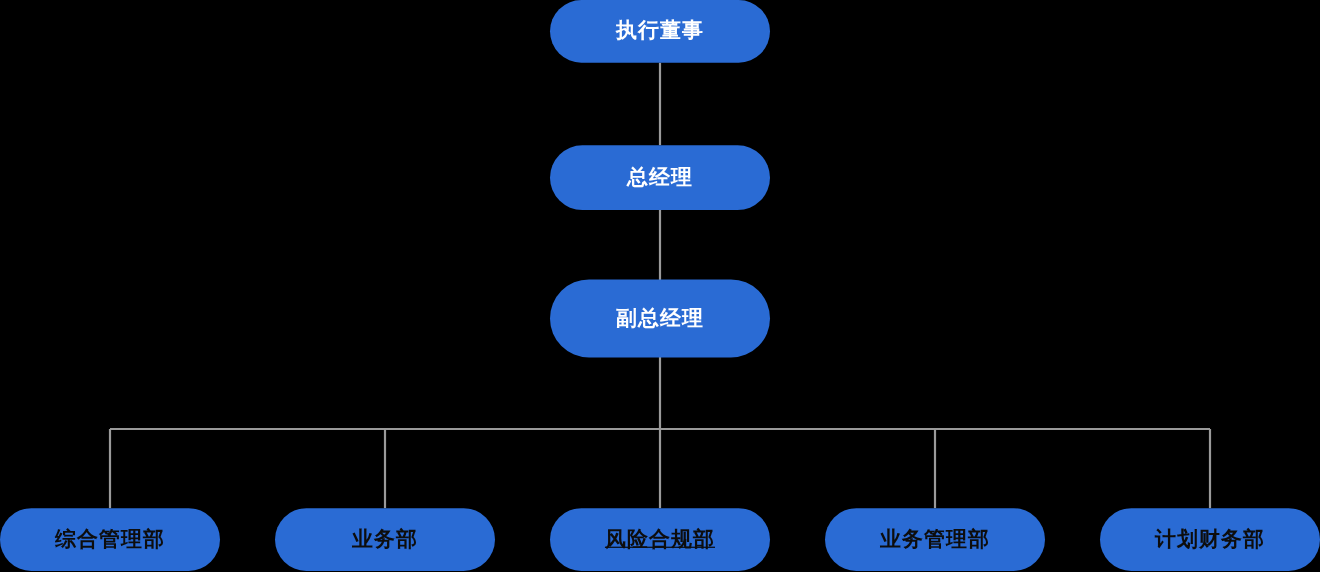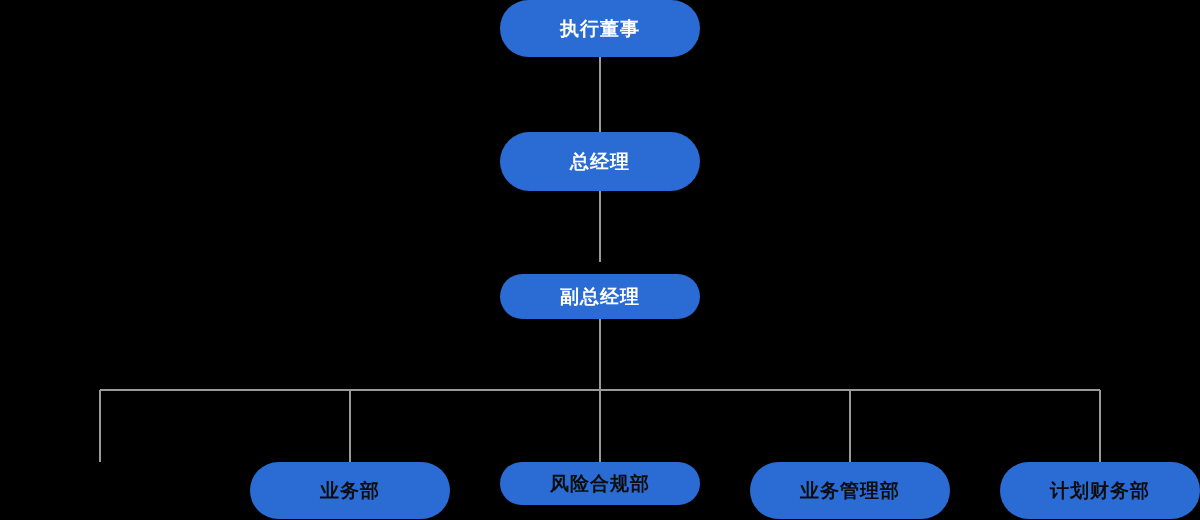--- a/index.html
+++ b/index.html
@@ -76,30 +76,33 @@
   </svg>
 
   <div class="node level-top" style="left:500px; top:0px; width:200px; height:57px;">
     <span class="node-label">执行董事</span>
   </div>
 
   <div class="node level-mid" style="left:500px; top:132px; width:200px; height:59px;">
     <span class="node-label">总经理</span>
   </div>
 
-  <div class="node level-mid" style="left:500px; top:274px; width:200px; height:45px;">
+  <div class="node level-mid" style="left:500px; top:254px; width:200px; height:71px;">
     <span class="node-label">副总经理</span>
   </div>
 
+  <div class="node level-leaf" style="left:0px; top:462px; width:200px; height:57px;">
+    <span class="node-label">综合管理部</span>
+  </div>
 
   <div class="node level-leaf" style="left:250px; top:462px; width:200px; height:57px;">
     <span class="node-label">业务部</span>
   </div>
 
-  <div class="node level-leaf" style="left:500px; top:462px; width:200px; height:43px;">
+  <div class="node level-leaf" style="left:500px; top:462px; width:200px; height:57px;text-decoration:underline;">
     <span class="node-label">风险合规部</span>
   </div>
 
   <div class="node level-leaf" style="left:1000px; top:462px; width:200px; height:57px;">
     <span class="node-label">计划财务部</span>
   </div>
 
   <div class="node level-leaf" style="left:750px; top:462px; width:200px; height:57px;">
     <span class="node-label">业务管理部</span>
   </div>

